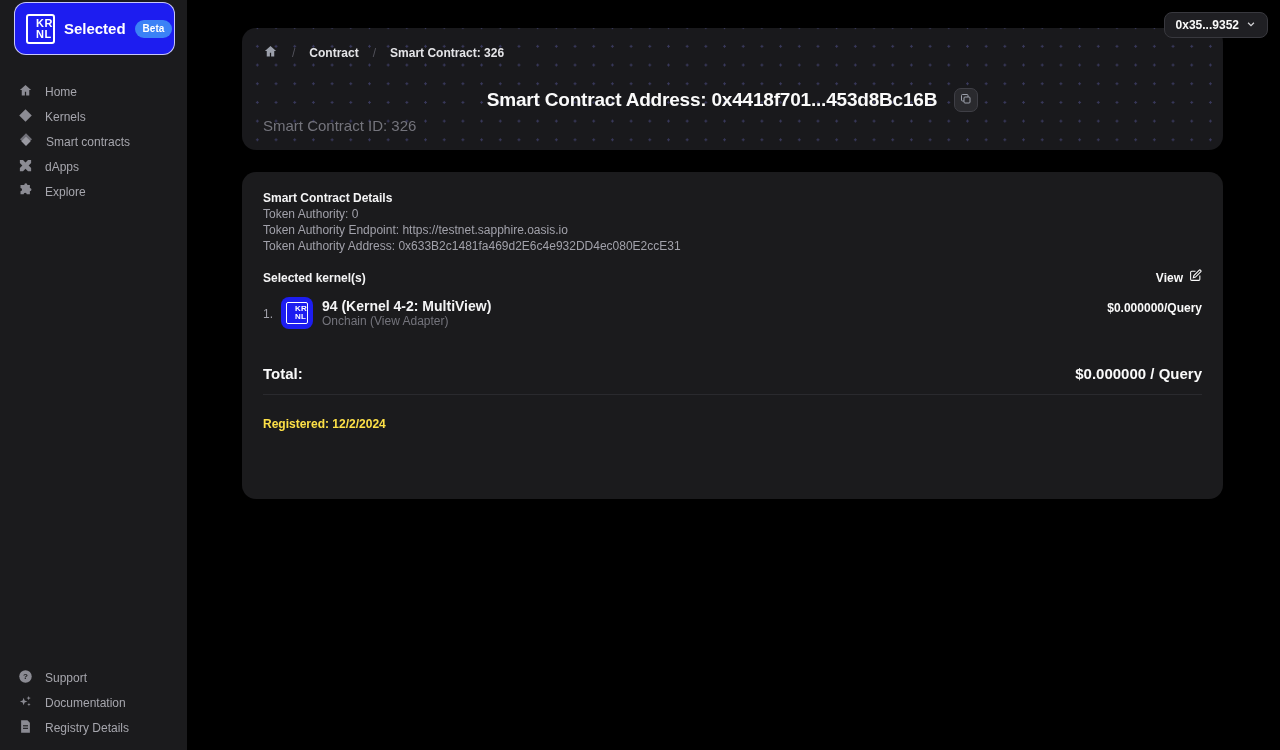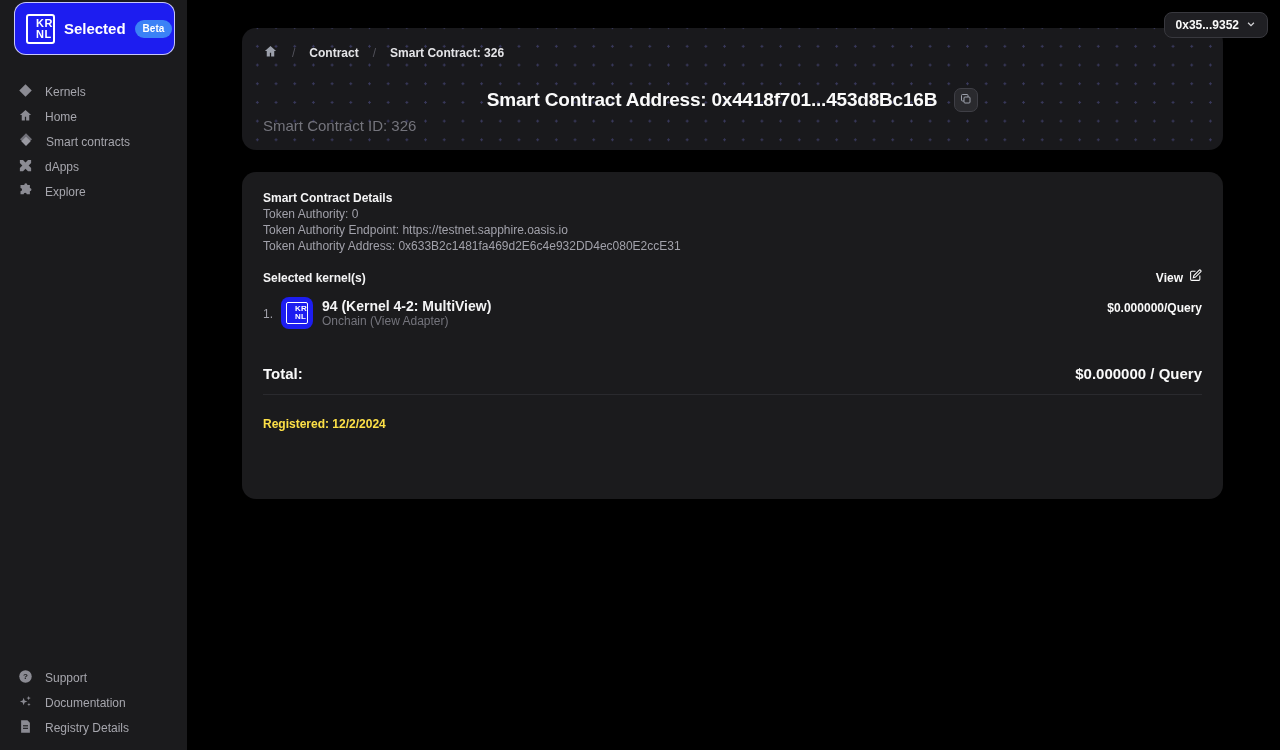--- a/index.html
+++ b/index.html
@@ -87,32 +87,32 @@
         <span>NL</span>
       </span>
       <span class="brand">Selected</span>
       <span class="beta-badge">Beta</span>
     </div>
 
     <nav class="nav">
       <div class="nav-item">
         <span>
           <svg width="15" height="15" viewBox="0 0 24 24" fill="#8b8b93">
+              <path d="M12 3l9 8h-3v9h-5v-6h-2v6H6v-9H3z"></path>
+            </svg>
+        </span>
+        <span>Home</span>
+      </div>
+      <div class="nav-item">
+        <span>
+          <svg width="15" height="15" viewBox="0 0 24 24" fill="#8b8b93">
               <path d="M12 2l10 10-10 10L2 12z"></path>
             </svg>
         </span>
         <span>Kernels</span>
-      </div>
-      <div class="nav-item">
-        <span>
-          <svg width="15" height="15" viewBox="0 0 24 24" fill="#8b8b93">
-              <path d="M12 3l9 8h-3v9h-5v-6h-2v6H6v-9H3z"></path>
-            </svg>
-        </span>
-        <span>Home</span>
       </div>
       <div class="nav-item">
         <span>
           <svg width="16" height="16" viewBox="0 0 24 24">
               <path d="M12 2l9 9-9 9-9-9z" fill="#6f6f77"></path>
               <path d="M12 7l7 7-7 7-7-7z" fill="#9a9aa2"></path>
             </svg>
         </span>
         <span>Smart contracts</span>
       </div>

